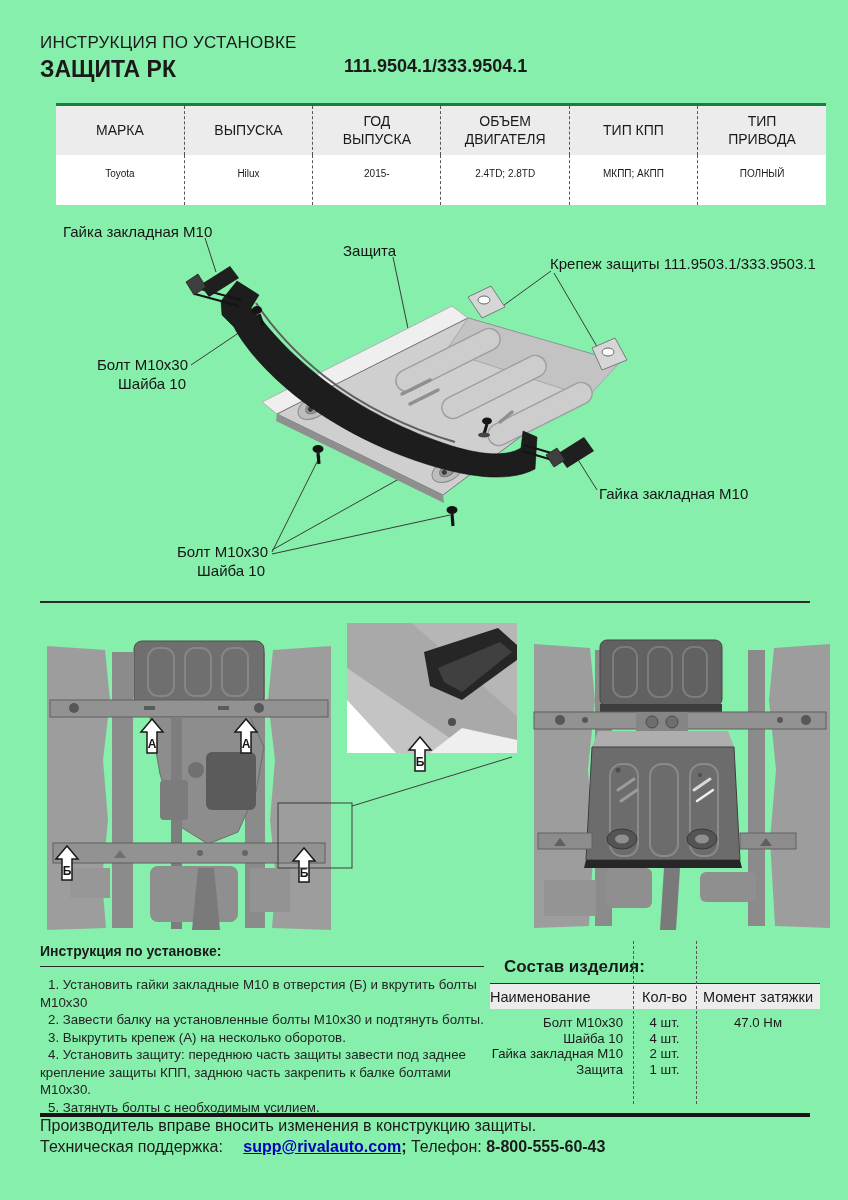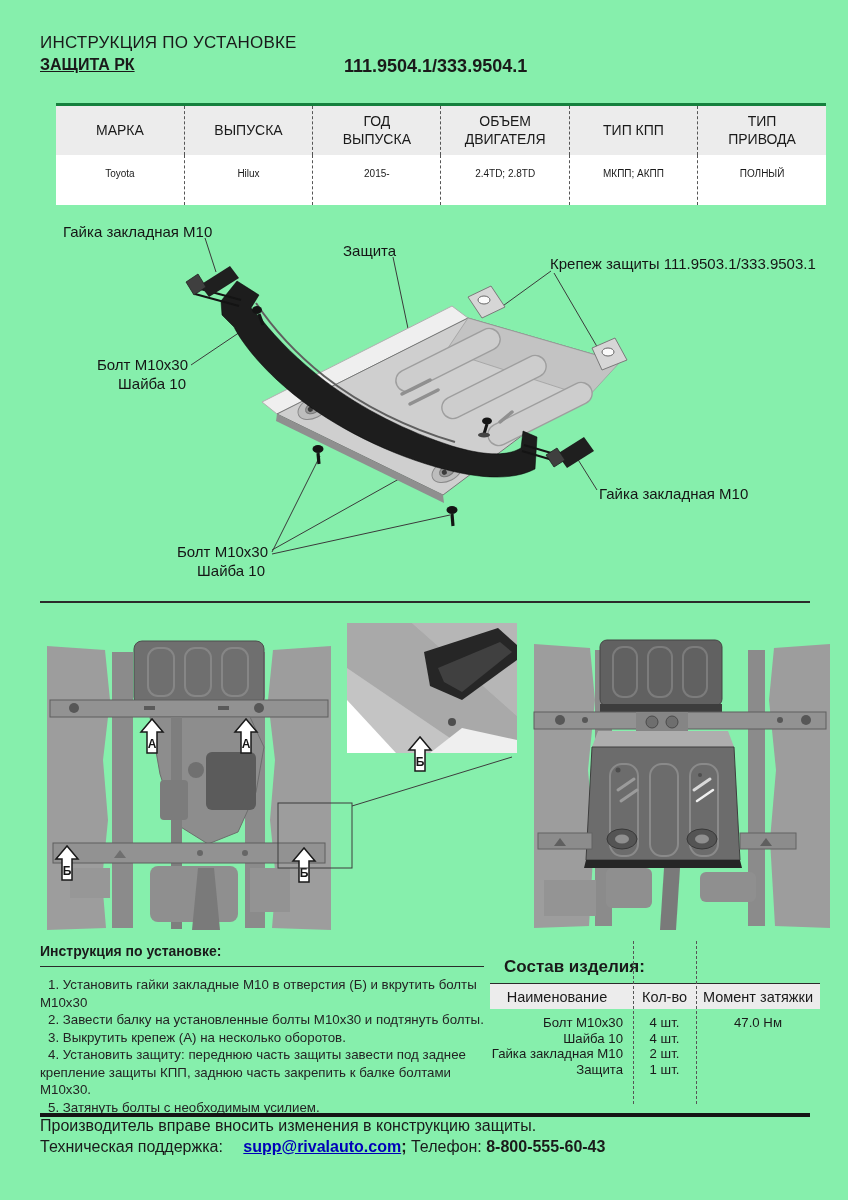--- a/index.html
+++ b/index.html
@@ -3,21 +3,21 @@
 <meta charset="utf-8">
 <style>
   html,body{margin:0;padding:0;background:#ffffff;}
   body{font-family:"Liberation Sans","DejaVu Sans",sans-serif;color:#1a1a1a;}
   #page{position:relative;width:848px;height:1200px;background:#86efac;overflow:hidden;}
 
   
   .hdr{position:absolute;left:40px;top:33px;width:770px;}
   .hdr .doc-type{font-size:17px;letter-spacing:.2px;}
   .hdr .row2{position:relative;margin-top:3px;height:22px;}
-  .hdr .product{font-size:16px;font-weight:bold;text-decoration:underline;}
+  .hdr .product{font-size:23px;font-weight:bold;}
   .hdr .partnum{position:absolute;left:304px;top:0;font-size:18px;font-weight:bold;}
 
   
   table.fitment{position:absolute;left:56px;top:103px;width:770px;border-collapse:collapse;
     table-layout:fixed;border-top:3px solid #15803d;}
   table.fitment td{text-align:center;vertical-align:middle;font-size:14px;}
   table.fitment td+td{border-left:1px dashed #555;}
   table.fitment thead td{background:#ececec;height:47px;white-space:pre-line;line-height:1.25;}
   table.fitment tbody td{height:34px;padding-bottom:15px;vertical-align:middle;font-size:10px;background:#fff;}
 
@@ -36,21 +36,21 @@
   .instr .steps{margin-top:9px;font-size:13.3px;line-height:1.32;color:#242424;}
   .instr .step{text-indent:8px;}
 
   
   .parts{position:absolute;left:490px;top:941px;width:330px;}
   .parts .vline{position:absolute;top:0;width:0;height:163px;border-left:1px dashed #555;}
   .parts .vline.v1{left:143px;} .parts .vline.v2{left:206px;}
   .parts h2{margin:16px 0 0 14px;font-size:17px;font-weight:bold;height:26px;}
   .parts .phead{display:grid;grid-template-columns:143px 63px 124px;background:#ececec;
     border-top:1.5px solid #2a2a2a;height:25px;align-items:center;font-size:14.5px;}
-  .parts .phead .c1{text-align:center;padding-right:9px;}
+  .parts .phead .c1{text-align:left;padding-right:9px;}
   .parts .phead .c2,.parts .phead .c3{text-align:center;}
   .parts .prow{display:grid;grid-template-columns:143px 63px 124px;font-size:13.2px;line-height:15.5px;}
   .parts .prow .c1{text-align:right;padding-right:10px;}
   .parts .prow .c2,.parts .prow .c3{text-align:center;}
   .parts .pbody{margin-top:6px;}
 
   
   .footer{position:absolute;left:40px;top:1113px;width:770px;}
   .footer .bar{height:3.5px;background:#151515;}
   .footer .l1{font-size:16px;}

